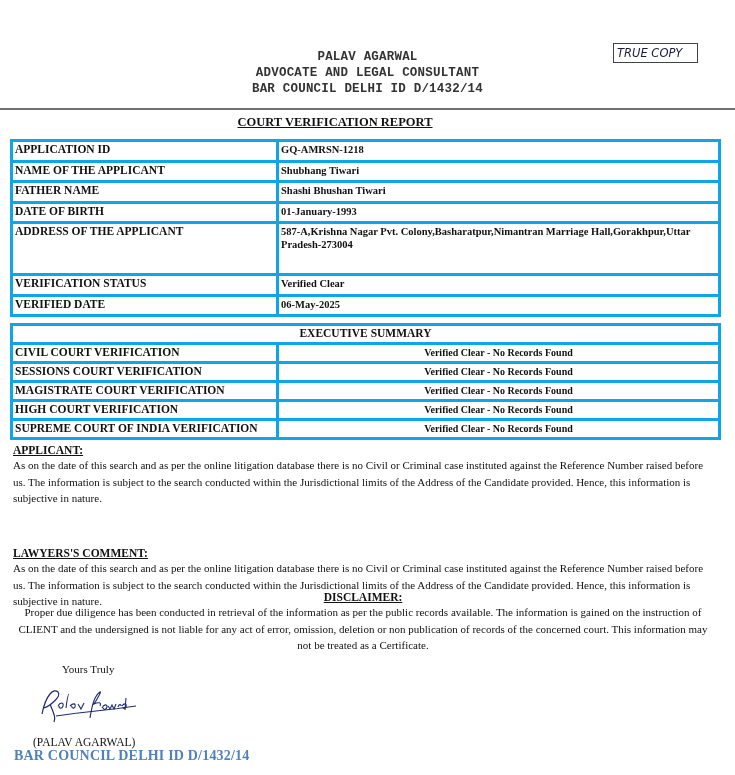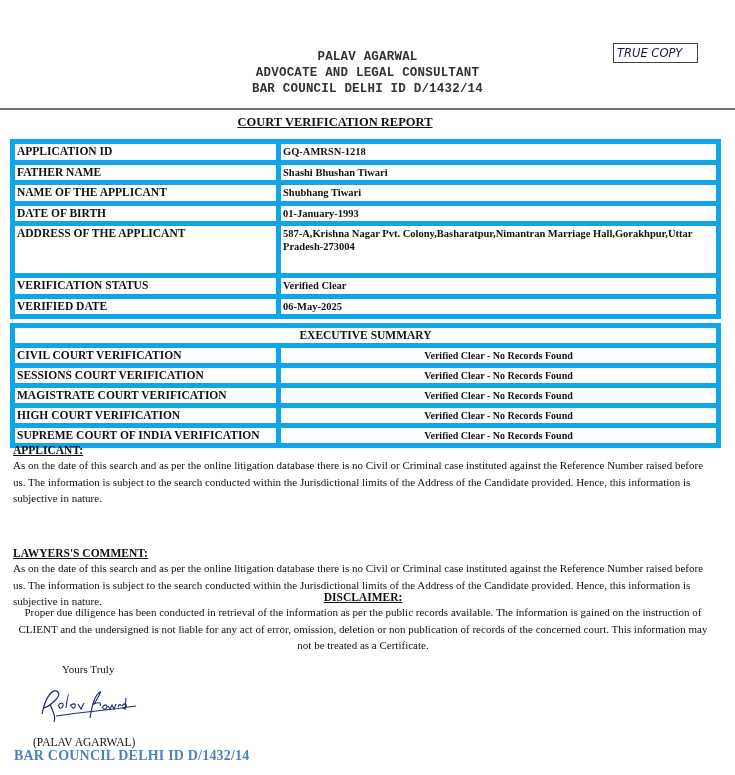--- a/index.html
+++ b/index.html
@@ -9,21 +9,21 @@
     .letterhead { position: absolute; top: 49px; left: 0; width: 735px; text-align: center; font-family: Liberation Mono, monospace; font-weight: bold; color: #333; font-size: 12.5px; line-height: 16px; letter-spacing: 0.2px; }
     .letterhead div { white-space: nowrap; }
 
     .true-copy { position: absolute; left: 613px; top: 43px; width: 85px; height: 20px; border: 1.5px solid #444; font-family: "DejaVu Sans", sans-serif; font-style: italic; font-size: 11.5px; color: #1a1a40; padding: 2px 0 8px 3px; line-height: 14px; }
 
     .top-rule { position: absolute; left: 0; top: 108px; width: 735px; height: 2px; background: #707070; }
 
     .report-title { position: absolute; top: 115px; left: 0; width: 670px; text-align: center; font-family: "Liberation Serif", serif; font-weight: bold; font-size: 12.5px; text-decoration: underline; color: #111; }
 
     table { border-collapse: collapse; position: absolute; font-family: "Liberation Serif", serif; font-size: 11px; color: #111; }
-    td { border: 5px solid #0ea5e9; vertical-align: top; padding: 1px 2px; line-height: 13px; }
+    td { border: 3px solid #0ea5e9; vertical-align: top; padding: 1px 2px; line-height: 13px; }
 
     .info-table { left: 10px; top: 139px; width: 711px; }
     .info-table td.label { width: 266px; font-weight: bold; font-size: 11.5px; }
     .info-table td.value { font-weight: bold; font-size: 10.5px; }
     .info-table tr { height: 20.5px; }
     .info-table tr.tall { height: 52px; }
     .info-table tr.mid { border-top: 2px solid #666; }
 
     .summary-table { left: 10px; top: 323px; width: 711px; }
     .summary-table td.head { text-align: center; font-weight: bold; font-size: 11.5px; height: 19px; }
@@ -56,26 +56,26 @@
 
 <div class="report-title">COURT VERIFICATION REPORT</div>
 
 <table class="info-table">
   <tbody>
       <tr>
     <td class="label">APPLICATION ID</td>
     <td class="value">GQ-AMRSN-1218</td>
   </tr>
   <tr class="mid">
+    <td class="label">NAME OF THE APPLICANT</td>
+    <td class="value">Shubhang Tiwari</td>
+  </tr>
+  <tr class="mid">
     <td class="label">FATHER NAME</td>
     <td class="value">Shashi Bhushan Tiwari</td>
-  </tr>
-  <tr class="mid">
-    <td class="label">NAME OF THE APPLICANT</td>
-    <td class="value">Shubhang Tiwari</td>
   </tr>
   <tr class="mid">
     <td class="label">DATE OF BIRTH</td>
     <td class="value">01-January-1993</td>
   </tr>
   <tr class="tall">
     <td class="label">ADDRESS OF THE APPLICANT</td>
     <td class="value">587-A,Krishna Nagar Pvt. Colony,Basharatpur,Nimantran Marriage Hall,Gorakhpur,Uttar Pradesh-273004</td>
   </tr>
   <tr class="mid">

